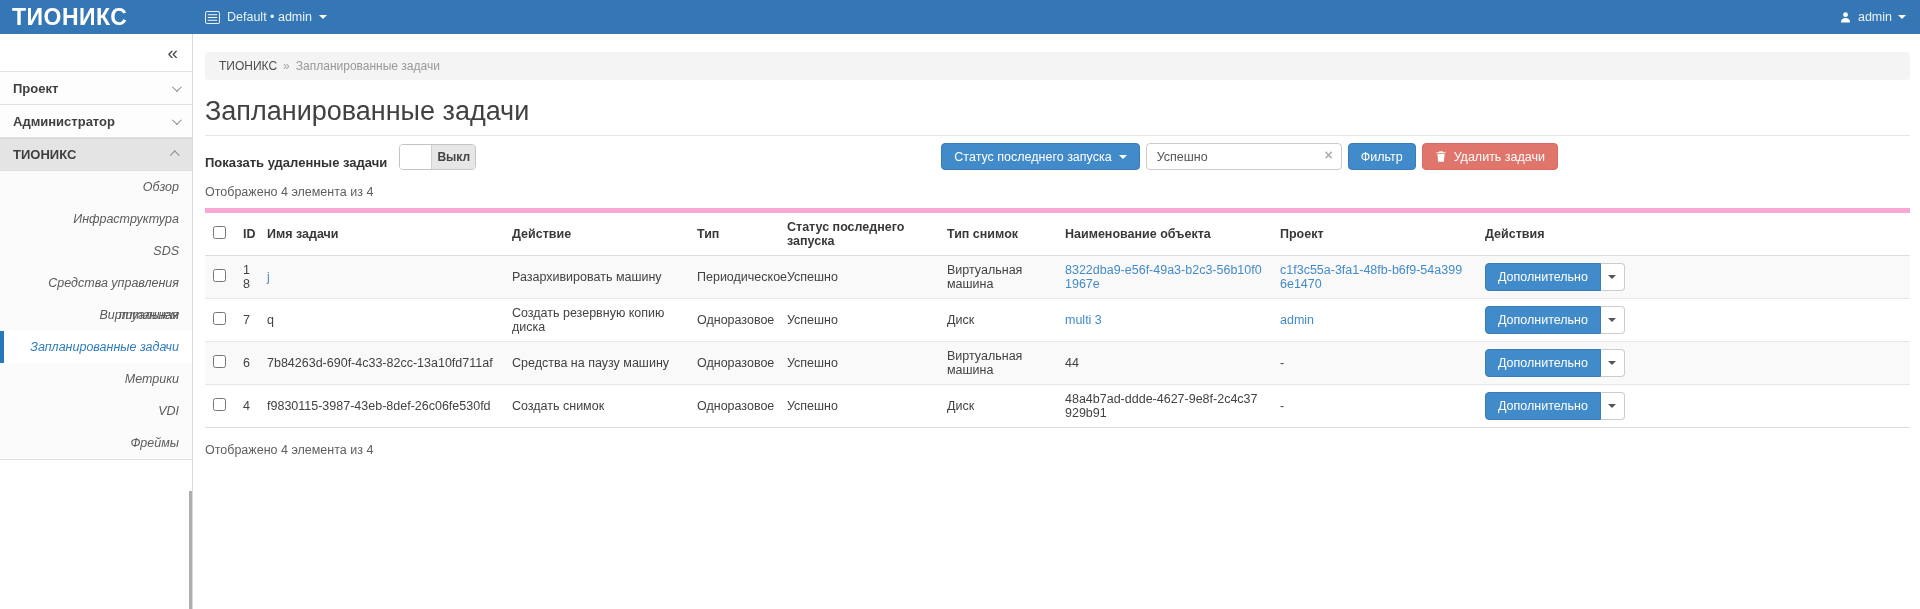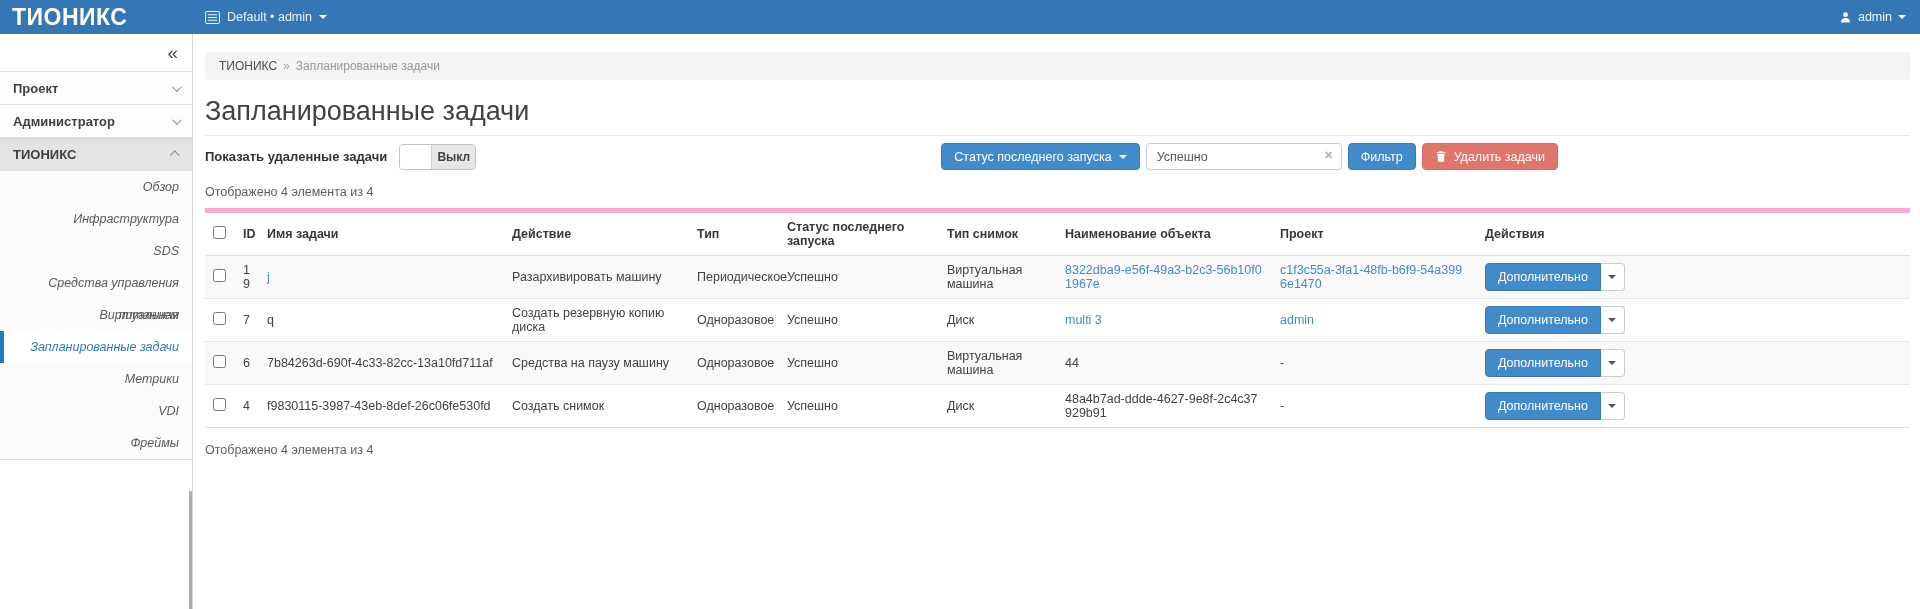--- a/index.html
+++ b/index.html
@@ -33,21 +33,21 @@
 
   
   .content { flex:1; padding:0 15px 0 12px; background:#fff; }
   .crumb-band { margin-top:18px; height:28px; background:#f4f4f4; border-radius:4px; padding:0 14px; font-size:12px; line-height:28px; color:#999; }
   .crumb-root { color:#4d4d4d; cursor:pointer; }
   .crumb-sep { margin:0 6px; color:#a5a5a5; }
   .page-title { margin-top:15px; font-size:27px; font-weight:400; color:#414141; line-height:33px; }
   .title-rule { border-bottom:1px solid #e6e6e6; margin-top:7px; }
 
   
-  .toolbar { margin-top:7px; display:flex; align-items:center; height:27px; }
+  .toolbar { margin-top:7px; display:flex; align-items:flex-end; height:27px; }
   .show-label { font-size:13px; font-weight:bold; color:#333; }
   .toggle { margin-left:12px; display:inline-flex; height:26px; border:1px solid #c4c4c4; border-radius:4px; overflow:hidden; cursor:pointer; background:#fff; }
   .toggle-on { width:31px; background:#fff; }
   .toggle-off { width:44px; background:#e6e6e6; border-left:1px solid #cfcfcf; font-size:12px; font-weight:bold; color:#454545; display:flex; align-items:center; justify-content:center; }
   .controls { margin-left:auto; margin-right:352px; display:flex; align-items:center; gap:6px; }
   .btn { height:27px; display:inline-flex; align-items:center; justify-content:center; gap:7px; padding:0 12px; border-radius:4px; font-size:12.5px; color:#fff; cursor:pointer; border:1px solid transparent; white-space:nowrap; }
   .btn-blue { background:#428bca; border-color:#3a7cb5; }
   .btn-red  { background:#e0756c; border-color:#d96b62; }
   .search-wrap { position:relative; }
   .search-input { width:196px; height:27px; border:1px solid #ccc; border-radius:4px; padding:0 26px 0 10px; font-size:12.5px; color:#555; font-family:"Liberation Sans",sans-serif; outline:none; }
@@ -197,21 +197,21 @@
           <th>Статус последнего запуска</th>
           <th>Тип снимок</th>
           <th>Наименование объекта</th>
           <th>Проект</th>
           <th>Действия</th>
         </tr>
       </thead>
       <tbody>
         <tr>
           <td><input type="checkbox" style=""></td>
-          <td class="brk">19</td>
+          <td class="brk">18</td>
           <td class="brk"><a class="lnk">j</a></td>
           <td>Разархивировать машину</td>
           <td>Периодическое</td>
           <td>Успешно</td>
           <td>Виртуальная машина</td>
           <td class="brk"><a class="lnk">8322dba9-e56f-49a3-b2c3-56b10f01967e</a></td>
           <td class="brk"><a class="lnk">c1f3c55a-3fa1-48fb-b6f9-54a3996e1470</a></td>
           <td>
             <span class="btn-group">
               <span class="btn-main">Дополнительно</span>

